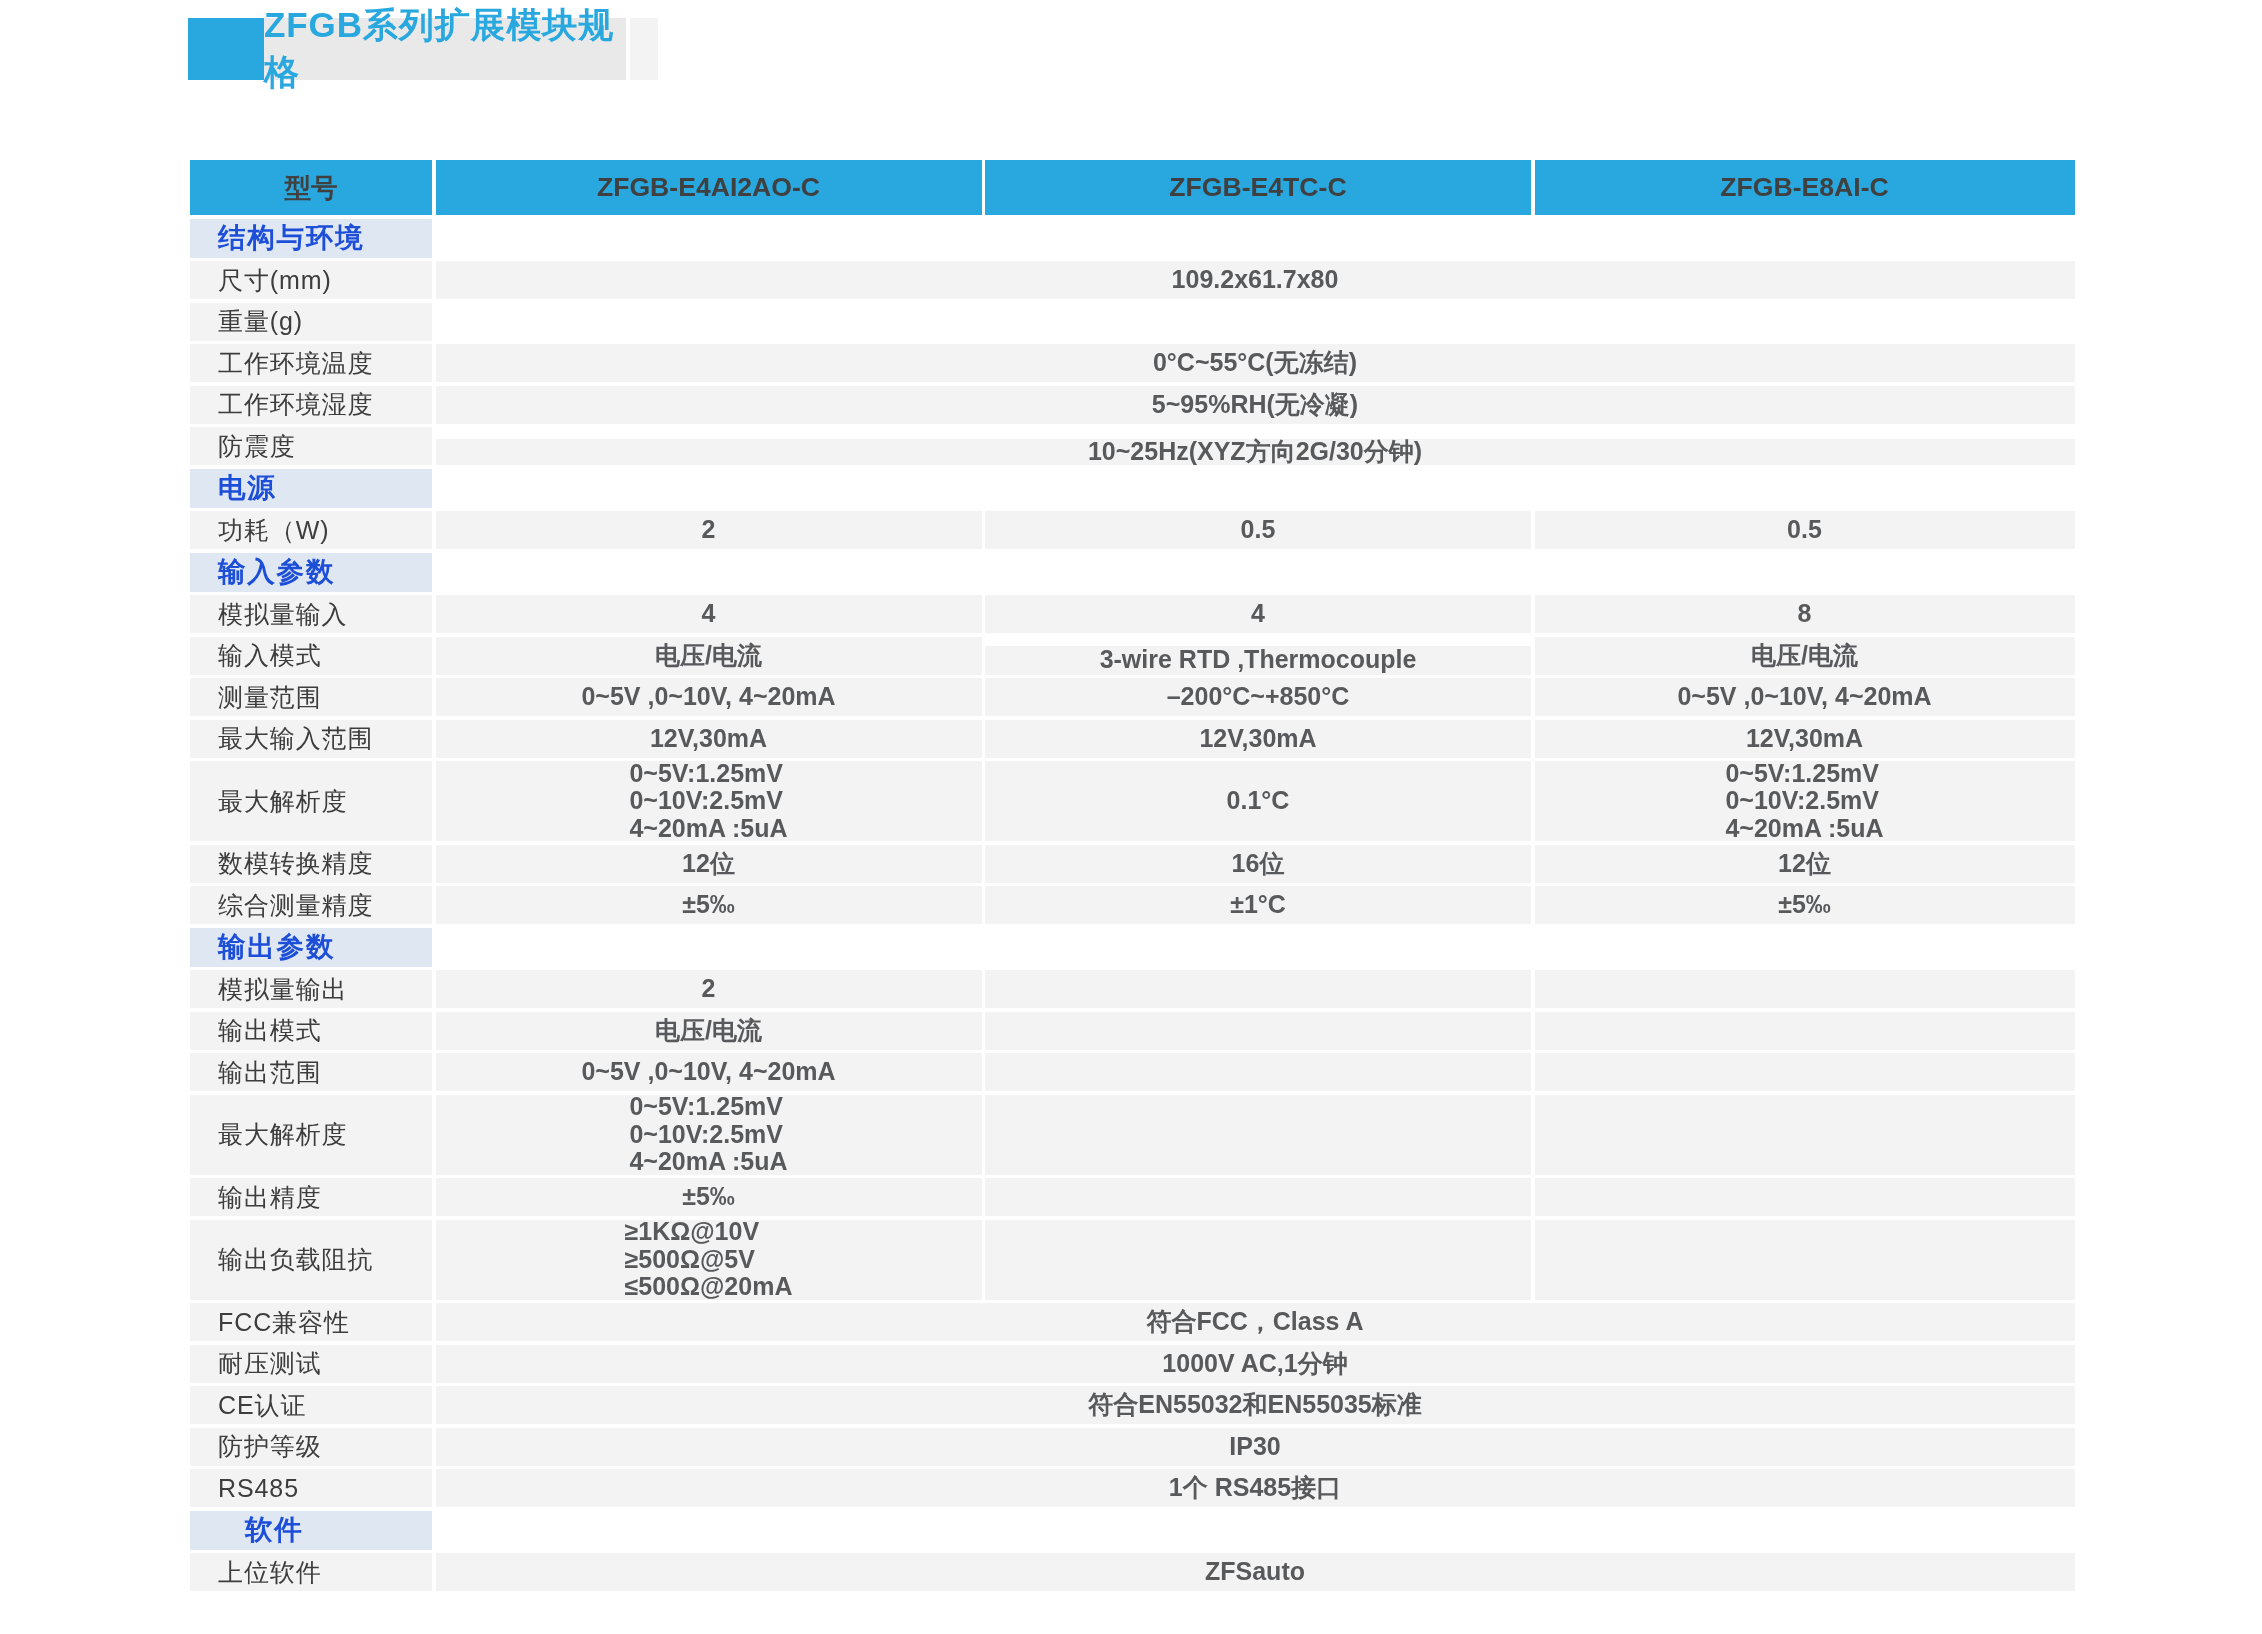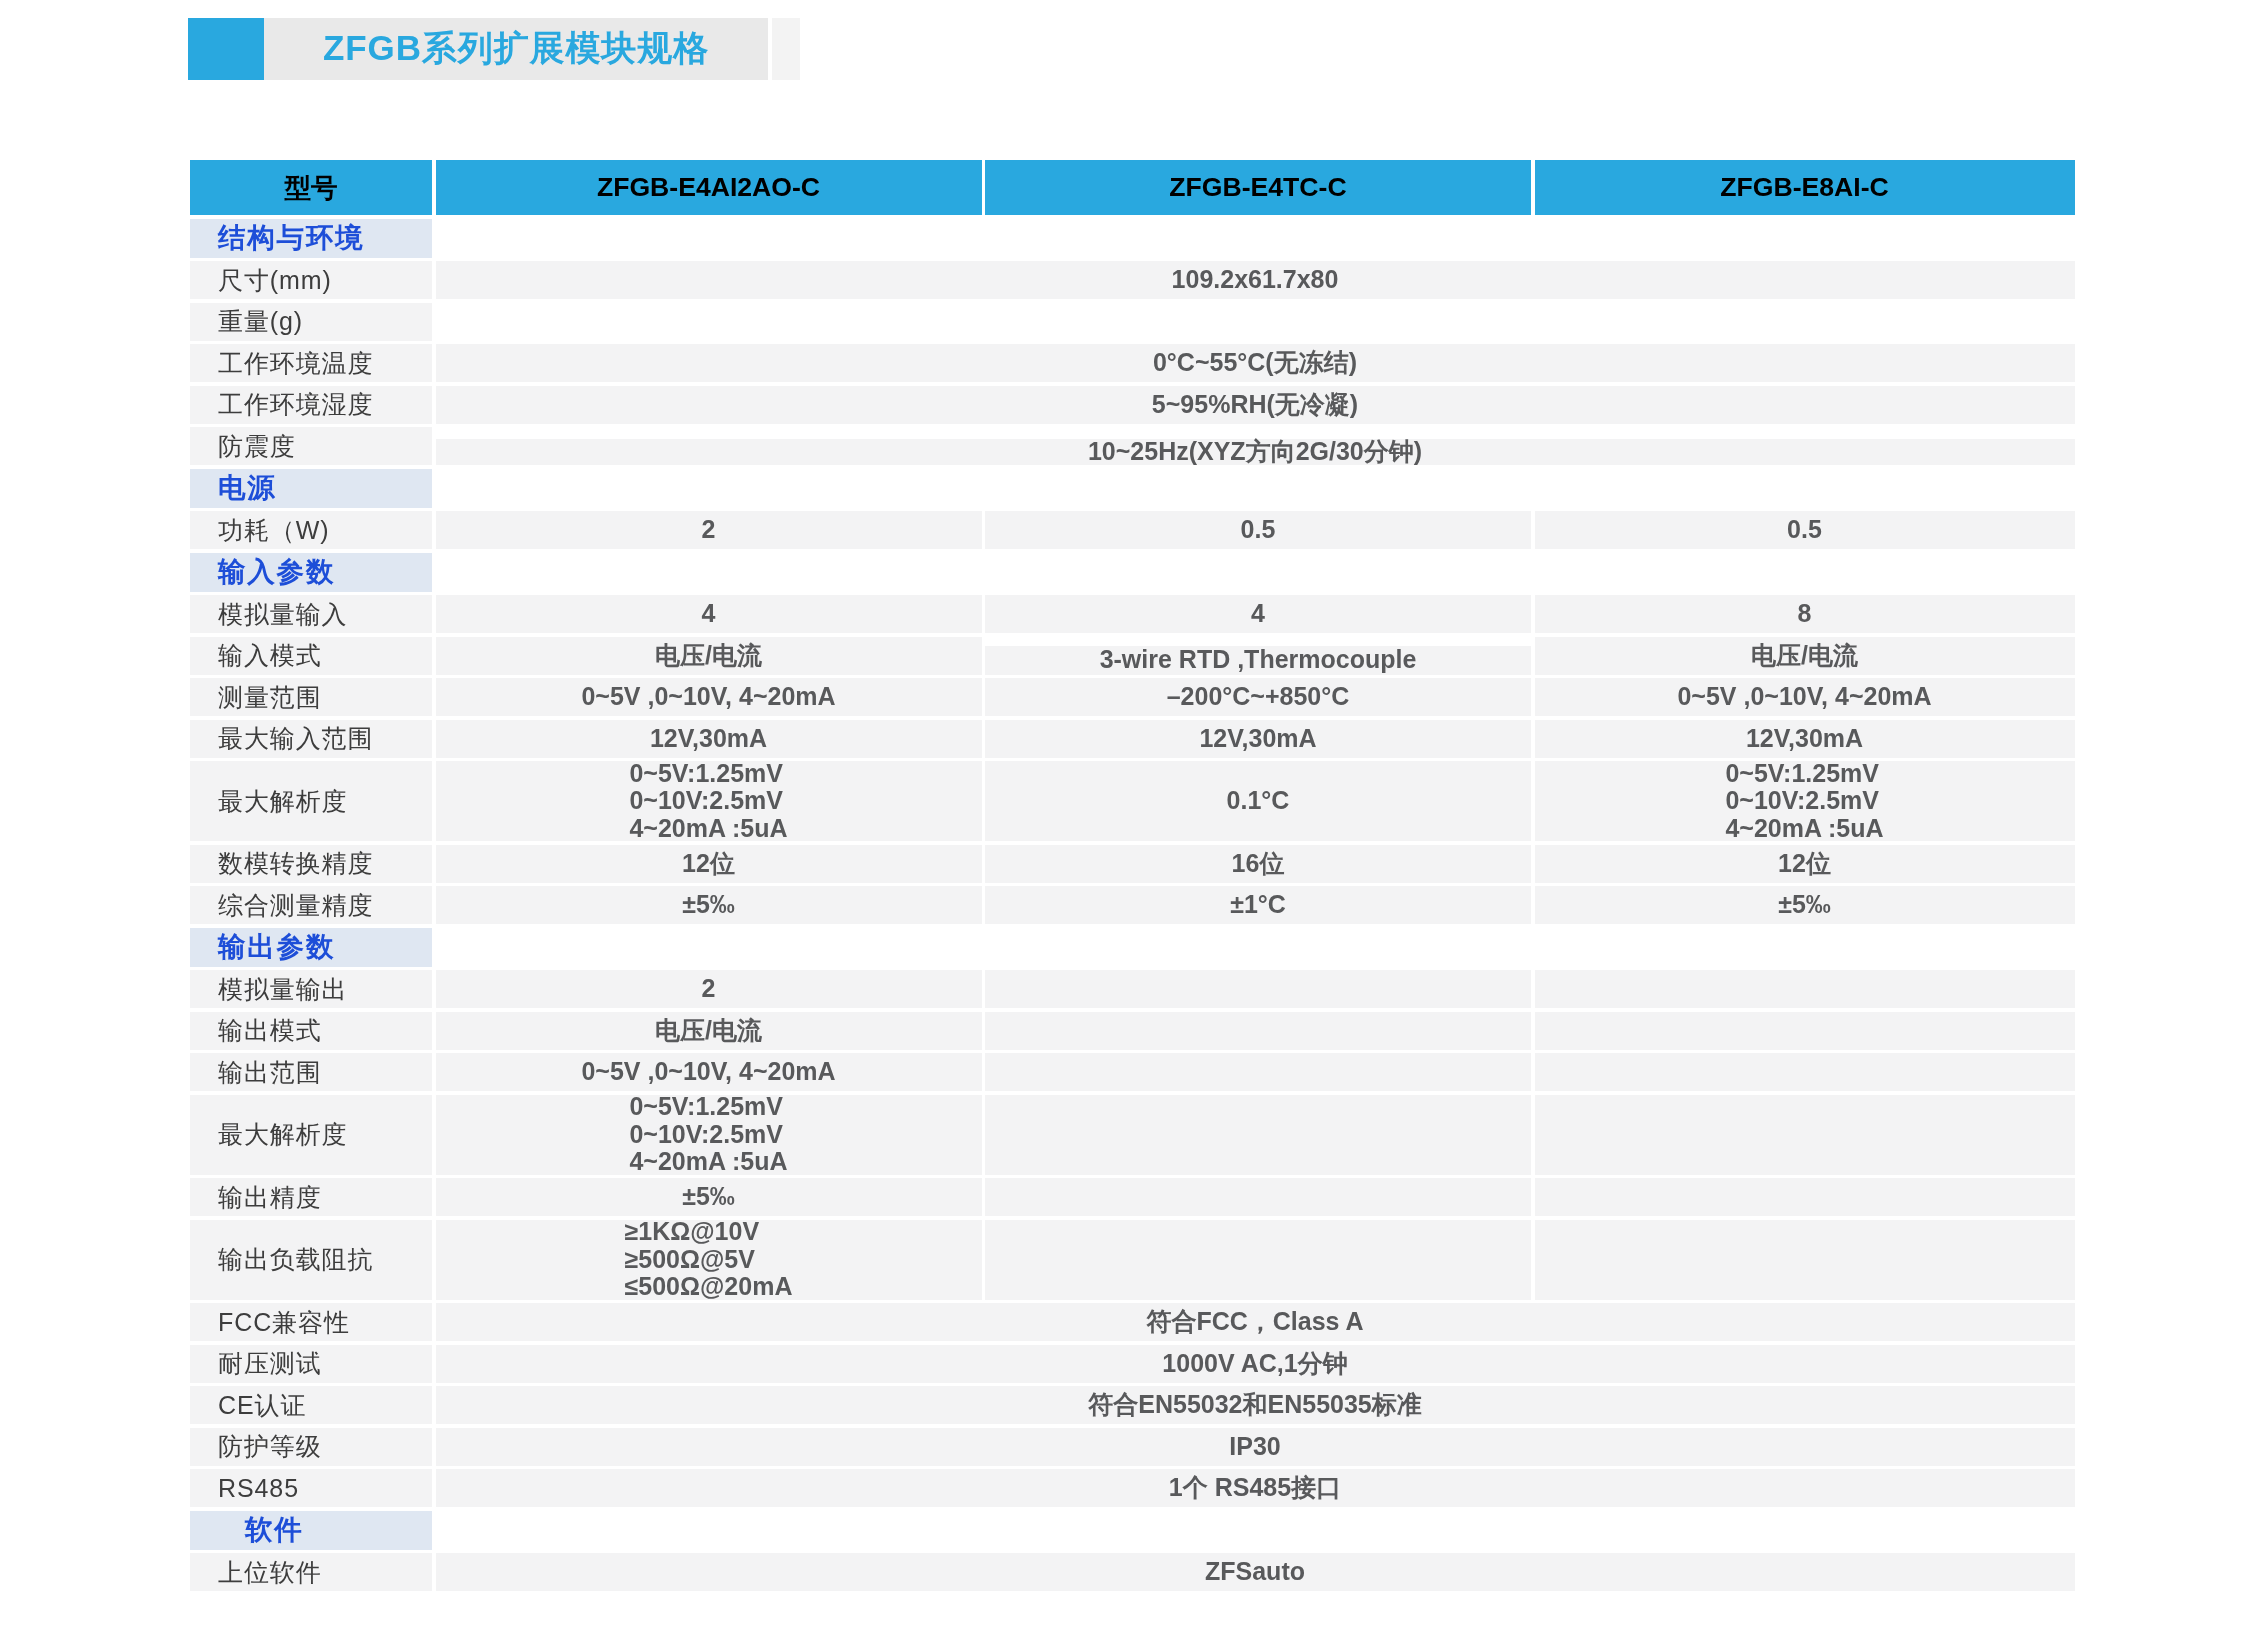--- a/index.html
+++ b/index.html
@@ -2,36 +2,36 @@
 <html style="--accent: #29A8DF; --section-bg: #DFE7F2; --row-bg: #F3F3F4; --title-box-bg: #E9E9E9; --title-strip-bg: #F3F3F3; --label-color: #3D3D3D; --value-color: #58595B;font-size:14px"><head>
 <meta charset="utf-8">
 <style>
   html,body{margin:0;padding:0;background:#fff;}
   body{width:2263px;height:1634px;position:relative;overflow:hidden;
        font-family:"Liberation Sans","DejaVu Sans",sans-serif;}
 
   
   .title-bar{position:absolute;top:17.7px;left:188px;height:62px;display:flex;}
   .title-accent{width:76px;height:62px;background:var(--accent,#29A8DF);}
-  .title-box{width:504px;height:62px;background:var(--title-box-bg,#E9E9E9);
+  .title-box{width:362px;height:62px;background:var(--title-box-bg,#E9E9E9);
              display:flex;align-items:center;justify-content:center;}
   .title-text{color:var(--accent,#29A8DF);font-size:35px;font-weight:700;letter-spacing:0.9px;}
   .title-strip{width:28px;height:62px;background:var(--title-strip-bg,#F3F3F3);margin-left:3.5px;}
 
   
   .spec-table{position:absolute;top:160px;left:190px;display:flex;flex-direction:column;gap:3.5px;}
   .trow{display:flex;gap:3.5px;}
   .h-header{height:55px;}
   .h-section{height:39px;}
   .h-normal{height:38px;}
   .h-tall{height:80px;}
 
   .cell{flex:none;display:flex;align-items:center;box-sizing:border-box;}
 
-  .thead-cell{background:var(--accent,#29A8DF);color:#000000;font-weight:700;font-size:26.6px;
+  .thead-cell{background:var(--accent,#29A8DF);color:#404040;font-weight:700;font-size:26.6px;
               justify-content:center;}
 
   .section-cell{width:242px;background:var(--section-bg,#DFE7F2);color:#1d4ed8;
                 font-weight:700;font-size:27.5px;padding-left:28px;letter-spacing:1.8px;}
   .section-cell.indent{padding-left:55px;}
 
   .label-cell{width:242px;background:var(--row-bg,#F3F3F4);color:var(--label-color,#3D3D3D);
               font-weight:400;font-size:25px;padding-left:28px;letter-spacing:0.9px;}
 
   .value-cell{background:var(--row-bg,#F3F3F4);justify-content:center;

